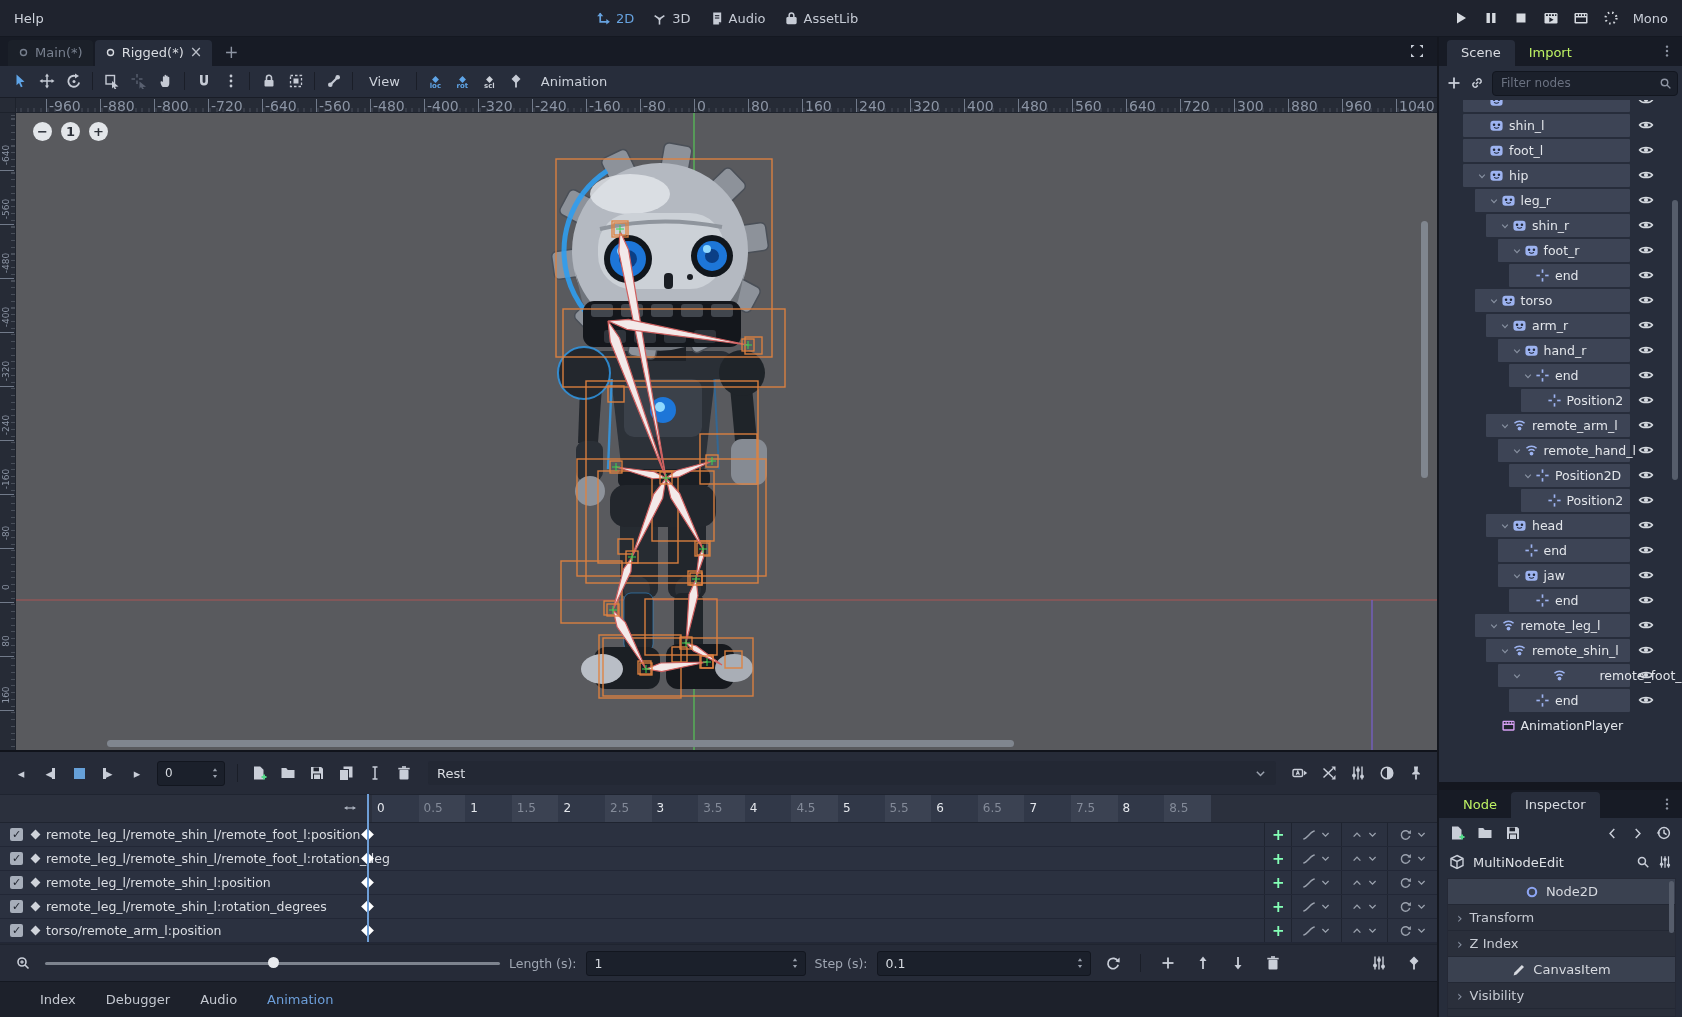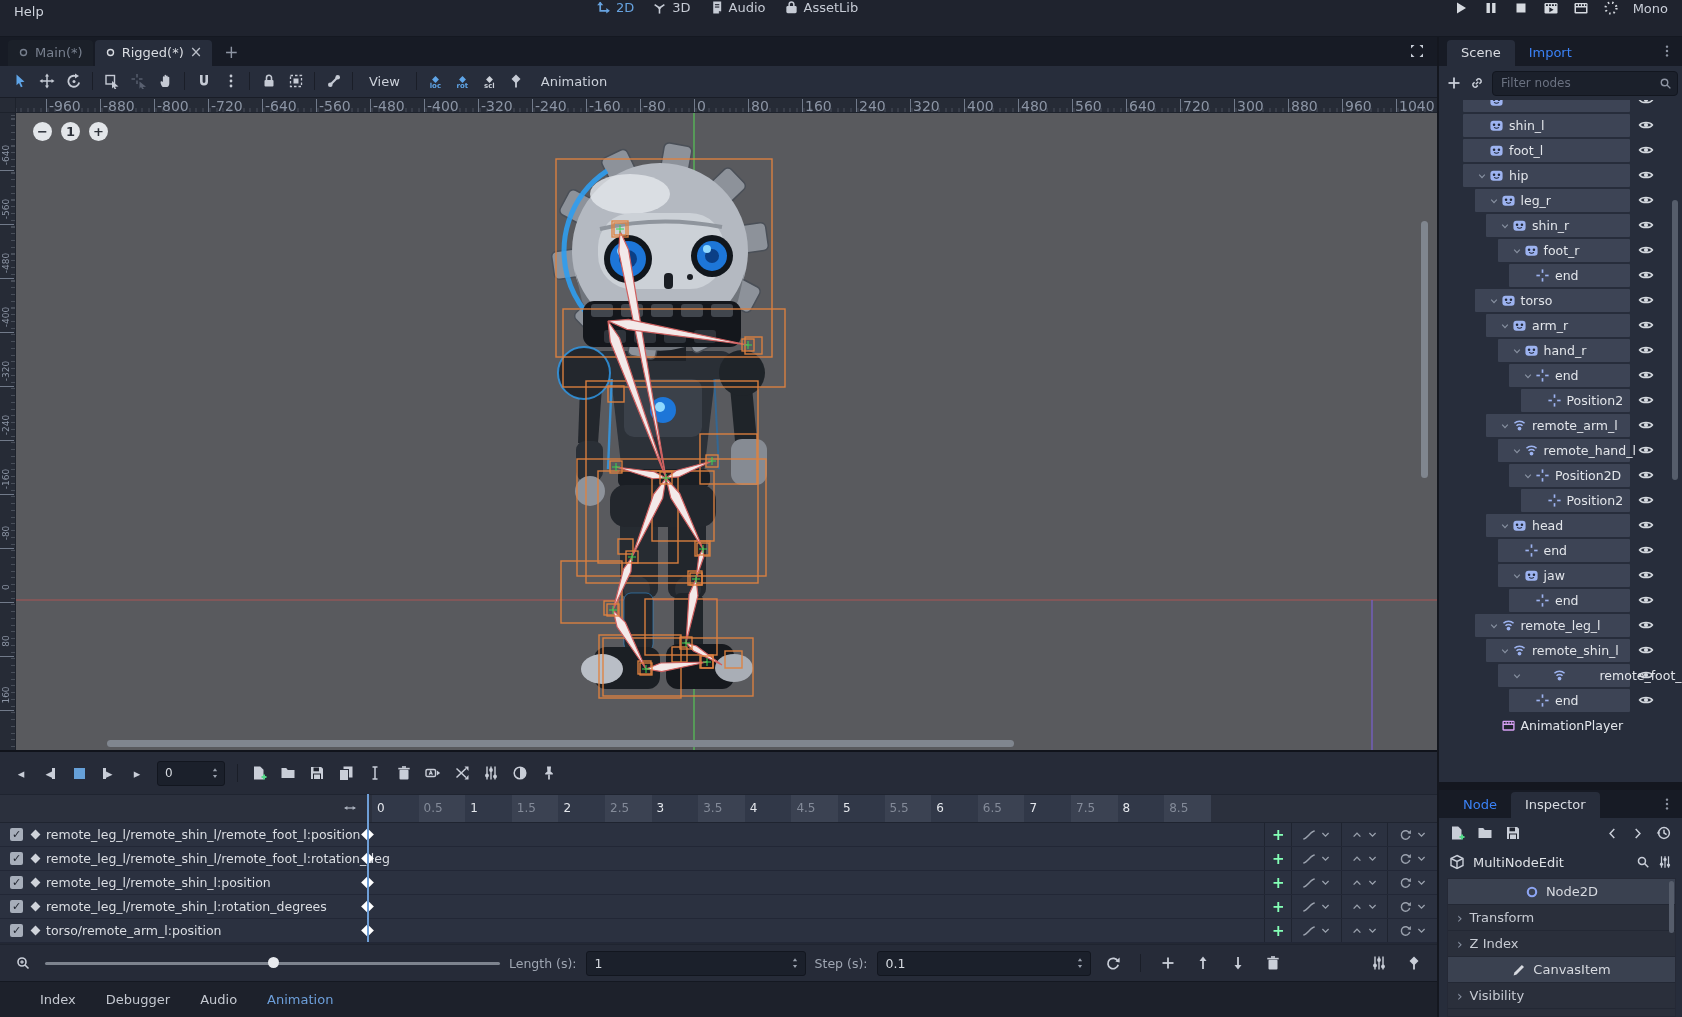--- a/index.html
+++ b/index.html
@@ -3,21 +3,21 @@
 <meta charset="utf-8">
 <style>
   html,body{margin:0;padding:0;background:#10131a;}
   #app{position:relative;width:1682px;height:1017px;background:#21252f;color:#c9ced8;
        font-family:"DejaVu Sans","Liberation Sans",sans-serif;font-size:13px;overflow:hidden;
        display:grid;grid-template-columns:1437px 245px;grid-template-rows:37px 980px;}
   .ic{display:inline-flex;align-items:center;justify-content:center;line-height:0;}
   .btn{display:inline-flex;align-items:center;justify-content:center;border-radius:3px;cursor:default;}
   .sep{width:1px;height:18px;background:#1a1e28;margin:0 5px;flex:none;}
   
-  .menubar{grid-column:1/3;display:flex;background:#1f232e;border-bottom:1px solid #141821;position:relative;}
+  .menubar{grid-column:1/3;display:flex;align-items:center;background:#1f232e;border-bottom:1px solid #141821;position:relative;}
   .menu-item{padding:4px 14px;color:#ced3dc;}
   .menu-center{position:absolute;left:596px;display:flex;gap:18px;align-items:center;}
   .mode-btn{display:flex;gap:5px;align-items:center;color:#c6cbd5;}
   .mode-btn.active{color:#67a3e0;}
   .menu-right{position:absolute;right:14px;display:flex;gap:14px;align-items:center;}
   .menu-right .ic{color:#d6dae0;}
   .spin{color:#596070;}
   
   .tabrow{display:flex;align-items:flex-end;background:#171b25;padding-left:8px;height:29px;}
   .stab{display:flex;align-items:center;gap:6px;padding:5px 10px 6px;color:#78808f;border-radius:4px 4px 0 0;background:#1b2029;margin-right:2px;}
@@ -92,21 +92,21 @@
   .field input{flex:1;min-width:0;background:transparent;border:0;color:#d6dae0;font:12.5px "DejaVu Sans",sans-serif;padding:0 8px;outline:none;}
   .field .ic{color:#9aa1ad;margin-right:4px;}
   .abot-ic{color:#c9ced8;width:26px;height:24px;}
   
   .footer{height:35px;background:#1d212b;display:flex;align-items:center;gap:30px;padding-left:40px;border-top:1px solid #141821;}
   .ftab{color:#c4c8d0;}
   .ftab.active{color:#6d9fda;}
   
   .dock{grid-row:2;grid-column:2;display:flex;flex-direction:column;background:#21252f;border-left:2px solid #14171f;}
   .dock-tabs{height:29px;background:#171b25;display:flex;align-items:flex-end;padding-left:8px;position:relative;}
-  .dtab{padding:5px 14px 6px;border-radius:4px 4px 0 0;color:#3b82f6;}
+  .dtab{padding:5px 14px 6px;border-radius:4px 4px 0 0;color:#bef264;}
   .dtab.active{background:#272d3b;color:#d9dce2;}
   .dock-dots{position:absolute;right:8px;top:7px;color:#8d94a2;}
   .scene-panel{height:716px;background:#272d3b;display:flex;flex-direction:column;}
   .sp-head{height:34px;display:flex;align-items:center;padding:0 7px;gap:7px;}
   .sp-head .ic{color:#c9ced8;}
   .filter{flex:1;display:flex;align-items:center;background:#1b202b;border:1px solid #12161f;border-radius:4px;height:23px;}
   .filter input{flex:1;min-width:0;background:transparent;border:0;color:#d6dae0;font:12px "DejaVu Sans",sans-serif;padding:0 8px;outline:none;}
   .filter input::placeholder{color:#6a7180;}
   .filter .ic{color:#8d94a2;margin-right:5px;}
   .tree{flex:1;position:relative;overflow:hidden;background:#272d3b;}
@@ -721,20 +721,28 @@
           </span>
         <span class="btn atb">
             <span class="ic">
               <svg width="16" height="16" viewBox="0 0 16 16">
                 <rect x="3.5" y="4.8" width="9" height="9.7" rx="1" fill="currentColor"></rect>
                 <rect x="2.3" y="2.8" width="11.4" height="1.6" fill="currentColor"></rect>
                 <rect x="6" y="1.2" width="4" height="1.6" fill="currentColor"></rect>
               </svg>
             </span>
           </span>
+        <span class="anim-name">
+          <span>Rest</span>
+          <span class="ic">
+              <svg width="13" height="13" viewBox="0 0 16 16">
+                <path d="M3.5 5.8 L8 10.5 L12.5 5.8" fill="none" stroke="currentColor" stroke-width="1.8"></path>
+              </svg>
+            </span>
+        </span>
         <span class="btn atb">
             <span class="ic">
               <svg width="16" height="16" viewBox="0 0 16 16">
                 <rect x="1" y="4.5" width="9.5" height="7" rx="1.3" fill="none" stroke="currentColor" stroke-width="1.4"></rect>
                 <path d="M4.2 9.8 L5.8 6 L7.4 9.8 M4.8 8.6 L6.8 8.6" stroke="currentColor" stroke-width="1.1" fill="none"></path>
                 <path d="M11.8 5.5 L15.2 8 L11.8 10.5Z" fill="currentColor"></path>
               </svg>
             </span>
           </span>
         <span class="btn atb">

